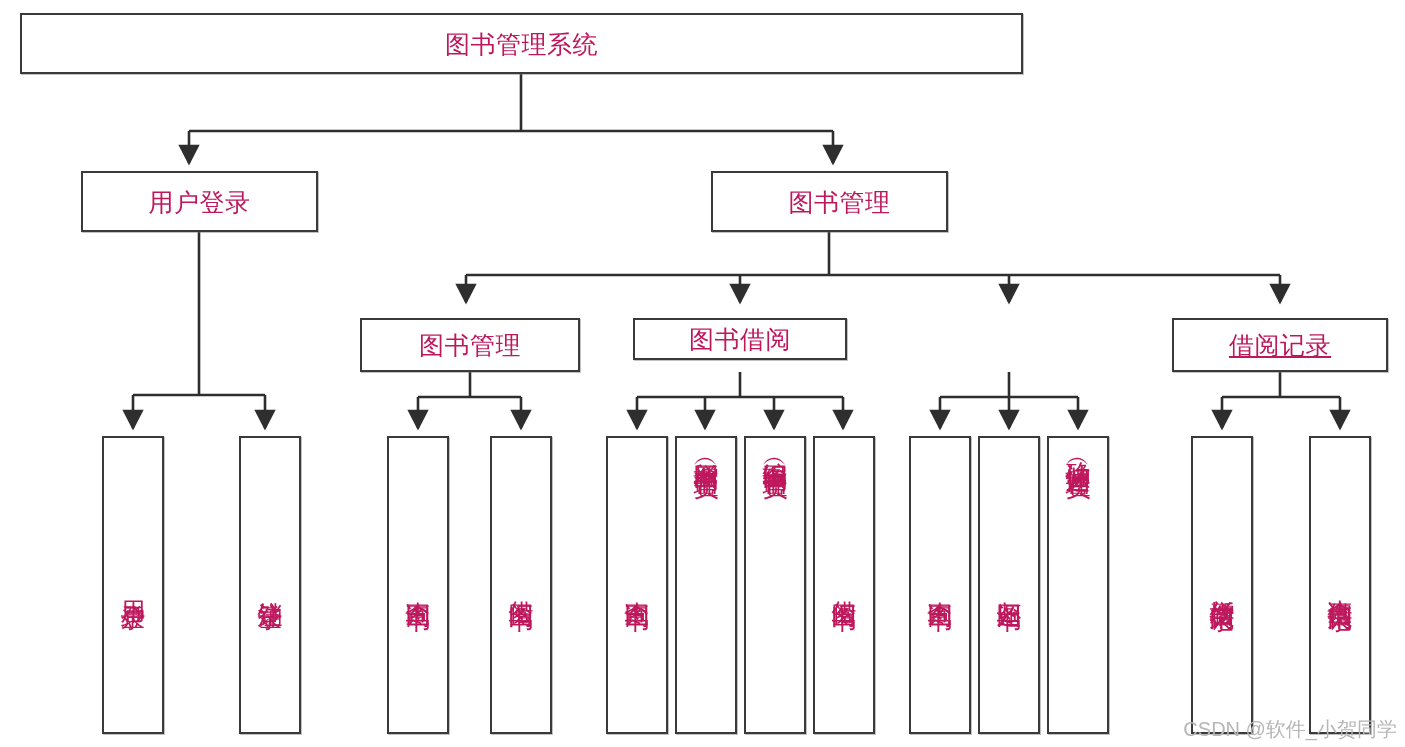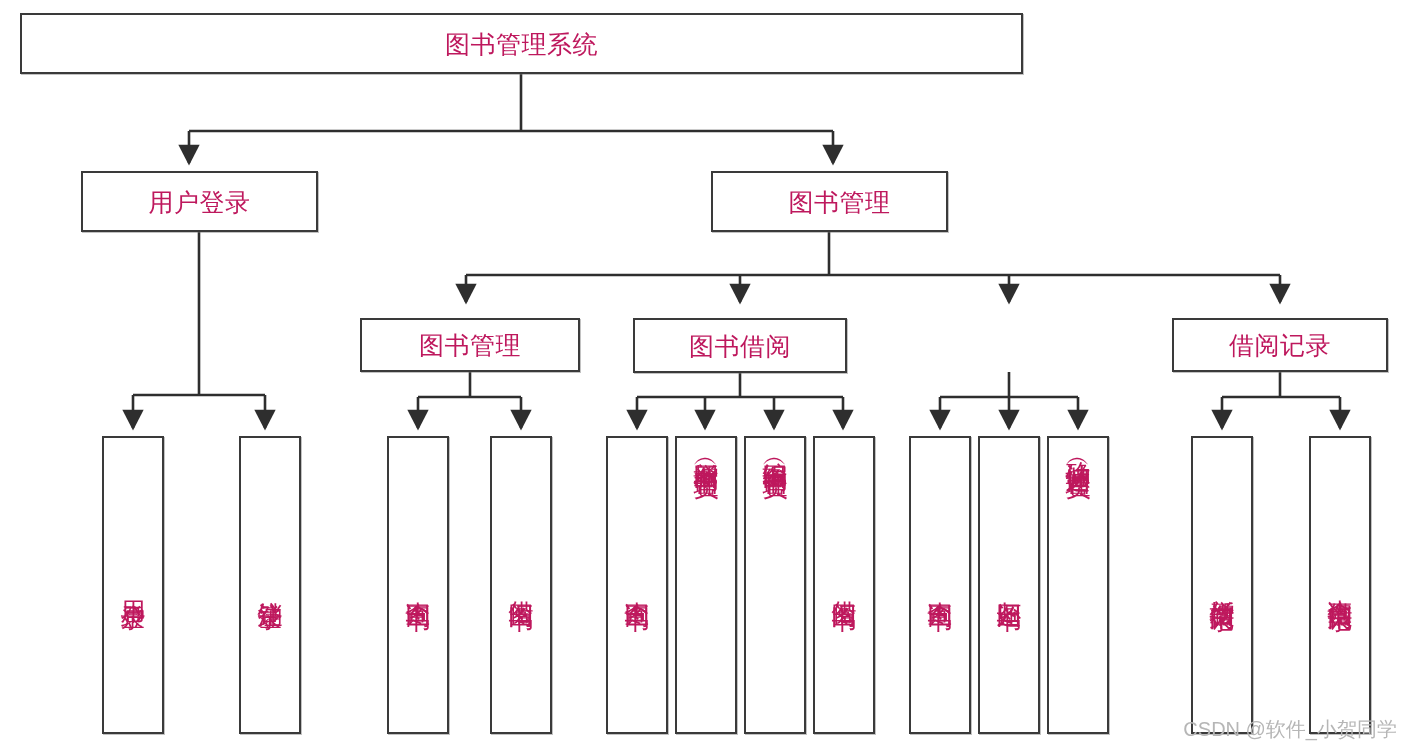--- a/index.html
+++ b/index.html
@@ -141,24 +141,24 @@
   <div class="node h" style="left:81px; top:171px; width:237px; height:61px;">
     <span class="label">用户登录</span>
   </div>
   <div class="node h" style="left:711px; top:171px; width:237px; height:61px;padding-left:20px;">
     <span class="label">图书管理</span>
   </div>
 
   <div class="node h" style="left:360px; top:318px; width:220px; height:54px;">
     <span class="label">图书管理</span>
   </div>
-  <div class="node h" style="left:633px; top:318px; width:214px; height:55px;">
+  <div class="node h" style="left:633px; top:318px; width:214px; height:42px;">
     <span class="label">图书借阅</span>
   </div>
-  <div class="node h" style="left:1172px; top:318px; width:216px; height:54px;">
+  <div class="node h" style="left:1172px; top:318px; width:216px; height:54px;text-decoration:underline;">
     <span class="label">借阅记录</span>
   </div>
 
   <div class="node v center" style="left:102px; top:436px; width:62px; height:298px;">
     <span class="label">用户登录</span>
   </div>
   <div class="node v center" style="left:239px; top:436px; width:62px; height:298px;">
     <span class="label">注销登录</span>
   </div>
 

